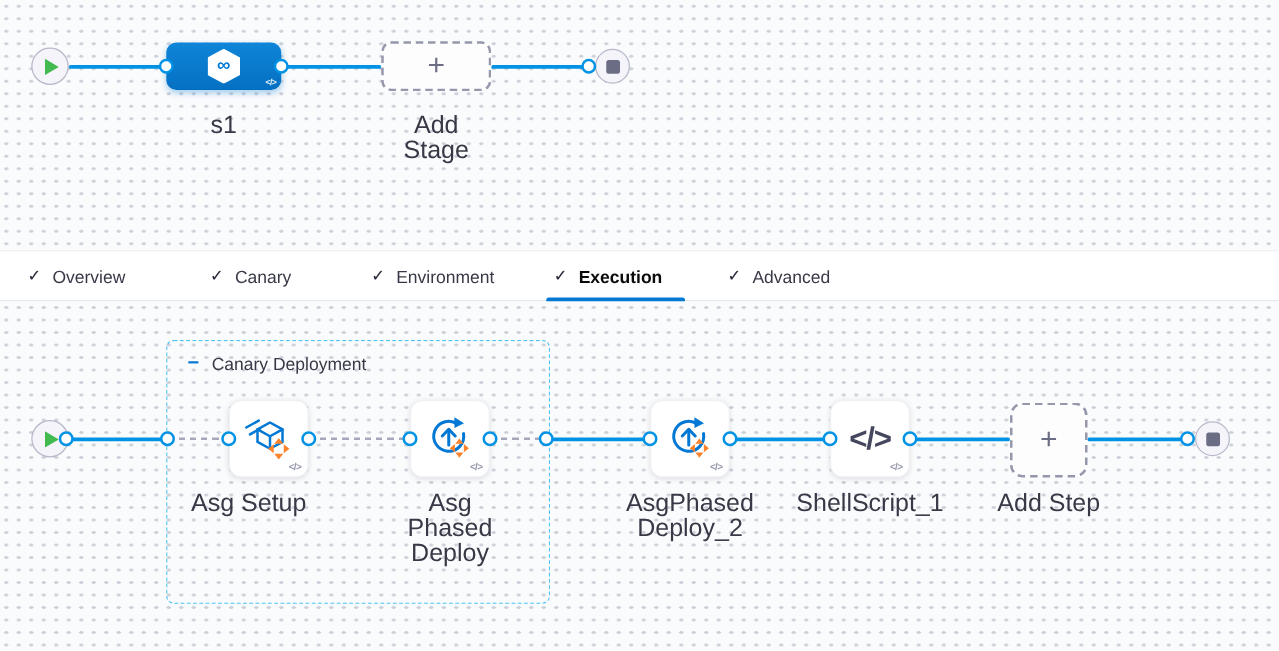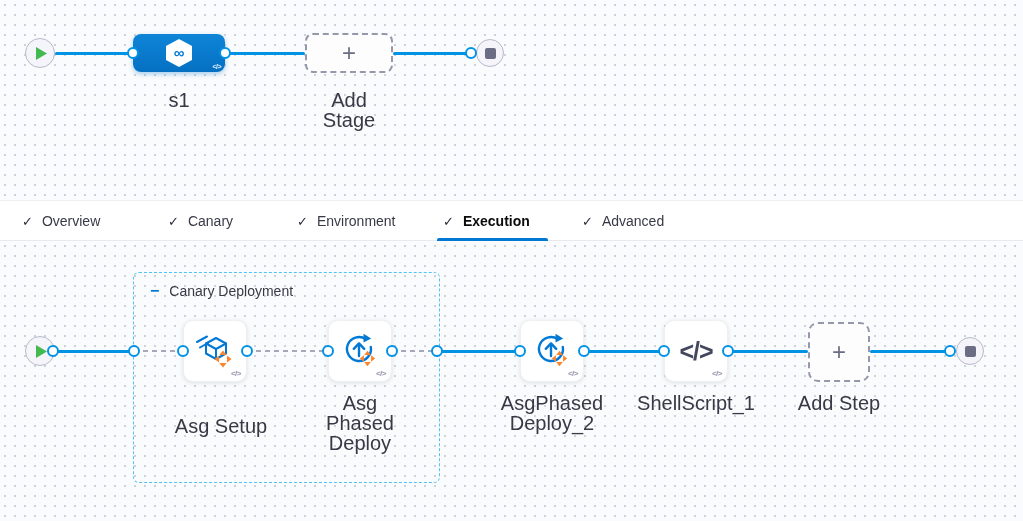--- a/index.html
+++ b/index.html
@@ -173,21 +173,21 @@
           <path d="M23 9 L33 14.5 L33 24.5 L23 30 L13 24.5 L13 14.5 Z"></path>
           <path d="M13 14.5 L23 20 L33 14.5"></path>
             <path d="M23 20 L23 30"></path>
         </g>
         <g fill="#ff832b" transform="translate(30,30) scale(0.95)">
           <path d="M0 -9 L3.8 -4.2 L-3.8 -4.2 Z M0 9 L3.8 4.2 L-3.8 4.2 Z M-9 0 L-4.2 -3.8 L-4.2 3.8 Z M9 0 L4.2 -3.8 L4.2 3.8 Z"></path>
         </g>
       </svg>
       <span class="code-badge">&lt;/&gt;</span>
     </div>
-    <div class="node-label" style="left:156px;top:152px;width:130px;margin-top:23px;">Asg Setup</div>
+    <div class="node-label" style="left:134px;top:152px;width:130px;">Asg Setup</div>
 
     <div class="step-node" style="left:328px;top:79px;">
       <svg width="44" height="44" viewBox="0 0 44 44">
         <g stroke="#0278d5" stroke-width="2.4" fill="none" stroke-linecap="round" stroke-linejoin="round">
           <path d="M27.9 10.2 A12 12 0 1 0 32.8 17.9"></path>
           <path d="M21 27 L21 15"></path>
             <path d="M15.8 19.8 L21 14.4 L26.2 19.8"></path>
         </g>
         <polygon points="25.5,4.8 33.2,9.6 25.6,13.4" fill="#0278d5"></polygon>
         <g fill="#ff832b" transform="translate(29.5,29.5) scale(0.85)">

